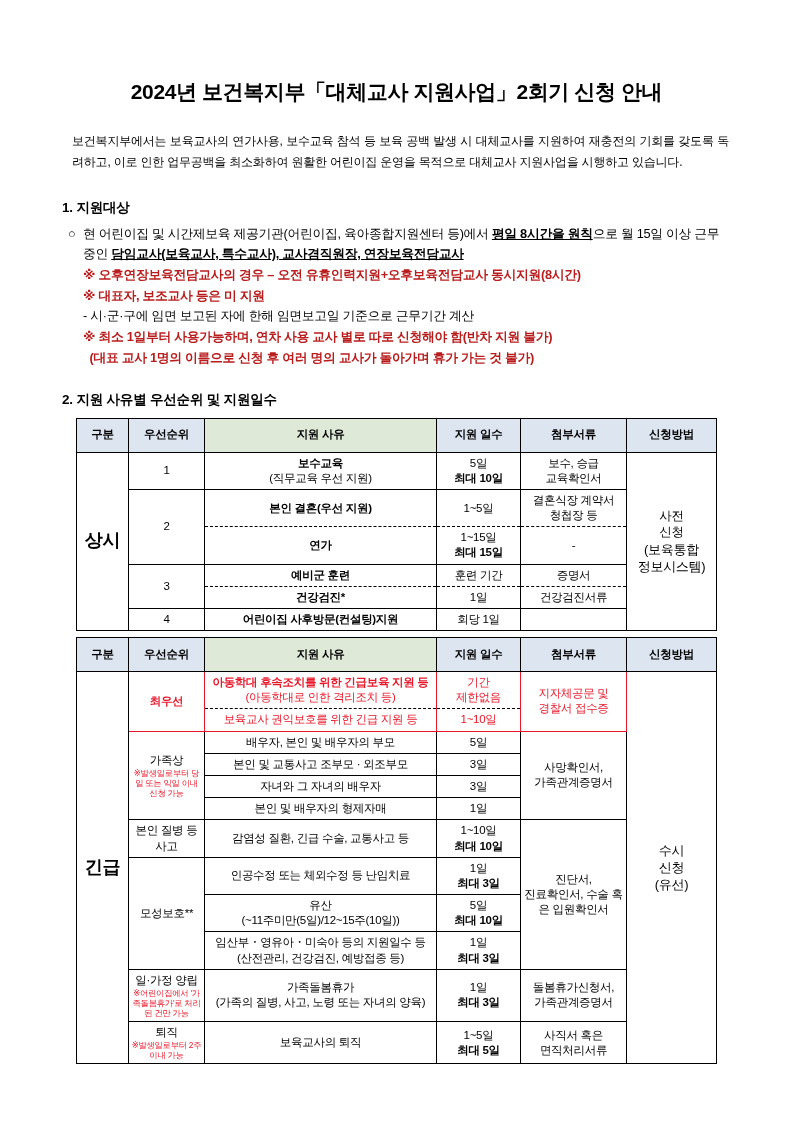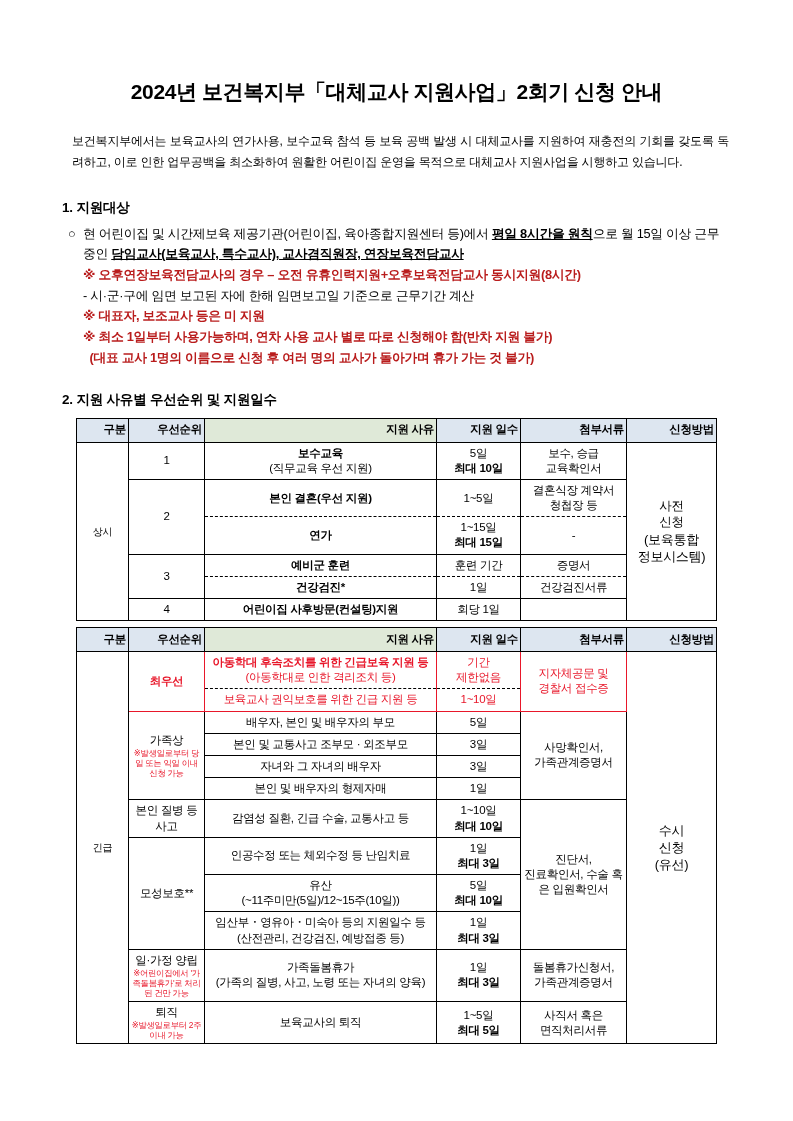--- a/index.html
+++ b/index.html
@@ -67,30 +67,29 @@
     border: 1px solid #000000;
     padding: 3px 2px;
     text-align: center;
     vertical-align: middle;
     line-height: 1.32;
     letter-spacing: -0.3px;
   }
   table.tbl th {
     background: #dde6f0;
     font-weight: bold;
-    height: 24px;
-    text-align: right;
+    height: 34px;
   }
   .hdr-green { background: #dfe9d8 !important; }
   .dashed-bottom { border-bottom: 1px dashed #000 !important; }
   .dashed-top { border-top: 1px dashed #000 !important; }
   .cell-bold { font-weight: bold; }
   .tiny-red { color: #e8172a; font-size: 8.4px; line-height: 1.2; display:block; }
   .redtext { color: #e8172a; }
-  .bigcell { font-size: 10px; font-weight: normal; }
+  .bigcell { font-size: 18px; font-weight: bold; }
   .midcell { font-size: 12.5px; font-weight: normal; }
   .sub { font-size: 13px; font-weight: normal; }
 </style>
 </head>
 <body>
 
 <div class="page">
 
   <h1 class="doc-title">2024년 보건복지부「대체교사 지원사업」2회기 신청 안내</h1>
 
@@ -100,24 +99,24 @@
 
   <div class="bullets">
     <div class="bullet-row">
       <span class="bullet-mark">○</span>
       <span class="bullet-text">현 어린이집 및 시간제보육 제공기관(어린이집, 육아종합지원센터 등)에서 <span class="bold ul">평일 8시간을 원칙</span>으로 월 15일 이상 근무 중인 <span class="bold ul">담임교사(보육교사, 특수교사), 교사겸직원장, 연장보육전담교사</span></span>
     </div>
     <div class="bullet-row ind1">
       <span class="bullet-text red bold">※ 오후연장보육전담교사의 경우 – 오전 유휴인력지원+오후보육전담교사 동시지원(8시간)</span>
     </div>
     <div class="bullet-row ind1">
+      <span class="bullet-text red bold">※ 대표자, 보조교사 등은 미 지원</span>
+    </div>
+    <div class="bullet-row ind1">
       <span class="bullet-text">- 시·군·구에 임면 보고된 자에 한해 임면보고일 기준으로 근무기간 계산</span>
-    </div>
-    <div class="bullet-row ind1">
-      <span class="bullet-text red bold">※ 대표자, 보조교사 등은 미 지원</span>
     </div>
     <div class="bullet-row ind1">
       <span class="bullet-text red bold">※ 최소 1일부터 사용가능하며, 연차 사용 교사 별로 따로 신청해야 함(반차 지원 불가)</span>
     </div>
     <div class="bullet-row ind2">
       <span class="bullet-text red bold">&nbsp;&nbsp;(대표 교사 1명의 이름으로 신청 후 여러 명의 교사가 돌아가며 휴가 가는 것 불가)</span>
     </div>
   </div>
 
   <div class="section-title section-2">2. 지원 사유별 우선순위 및 지원일수</div>

